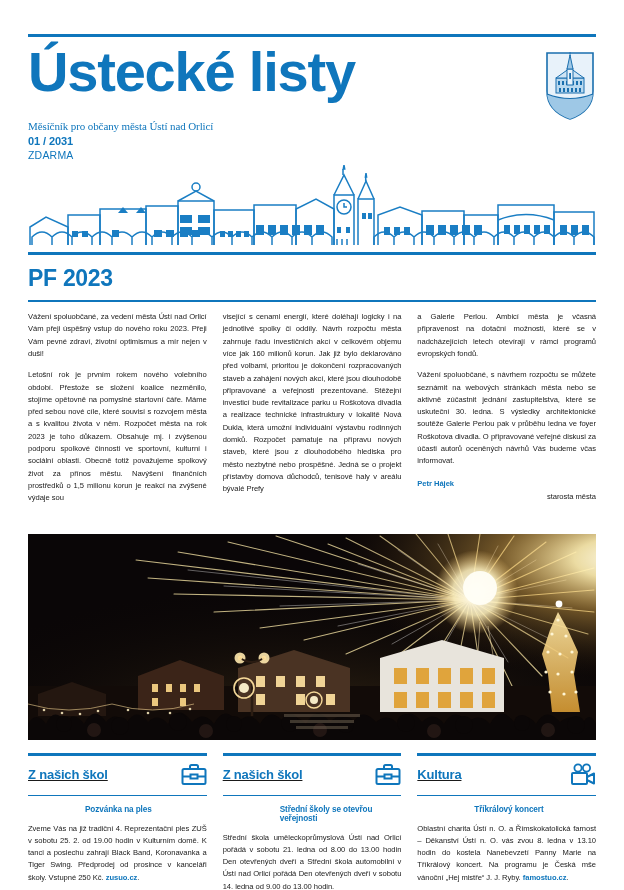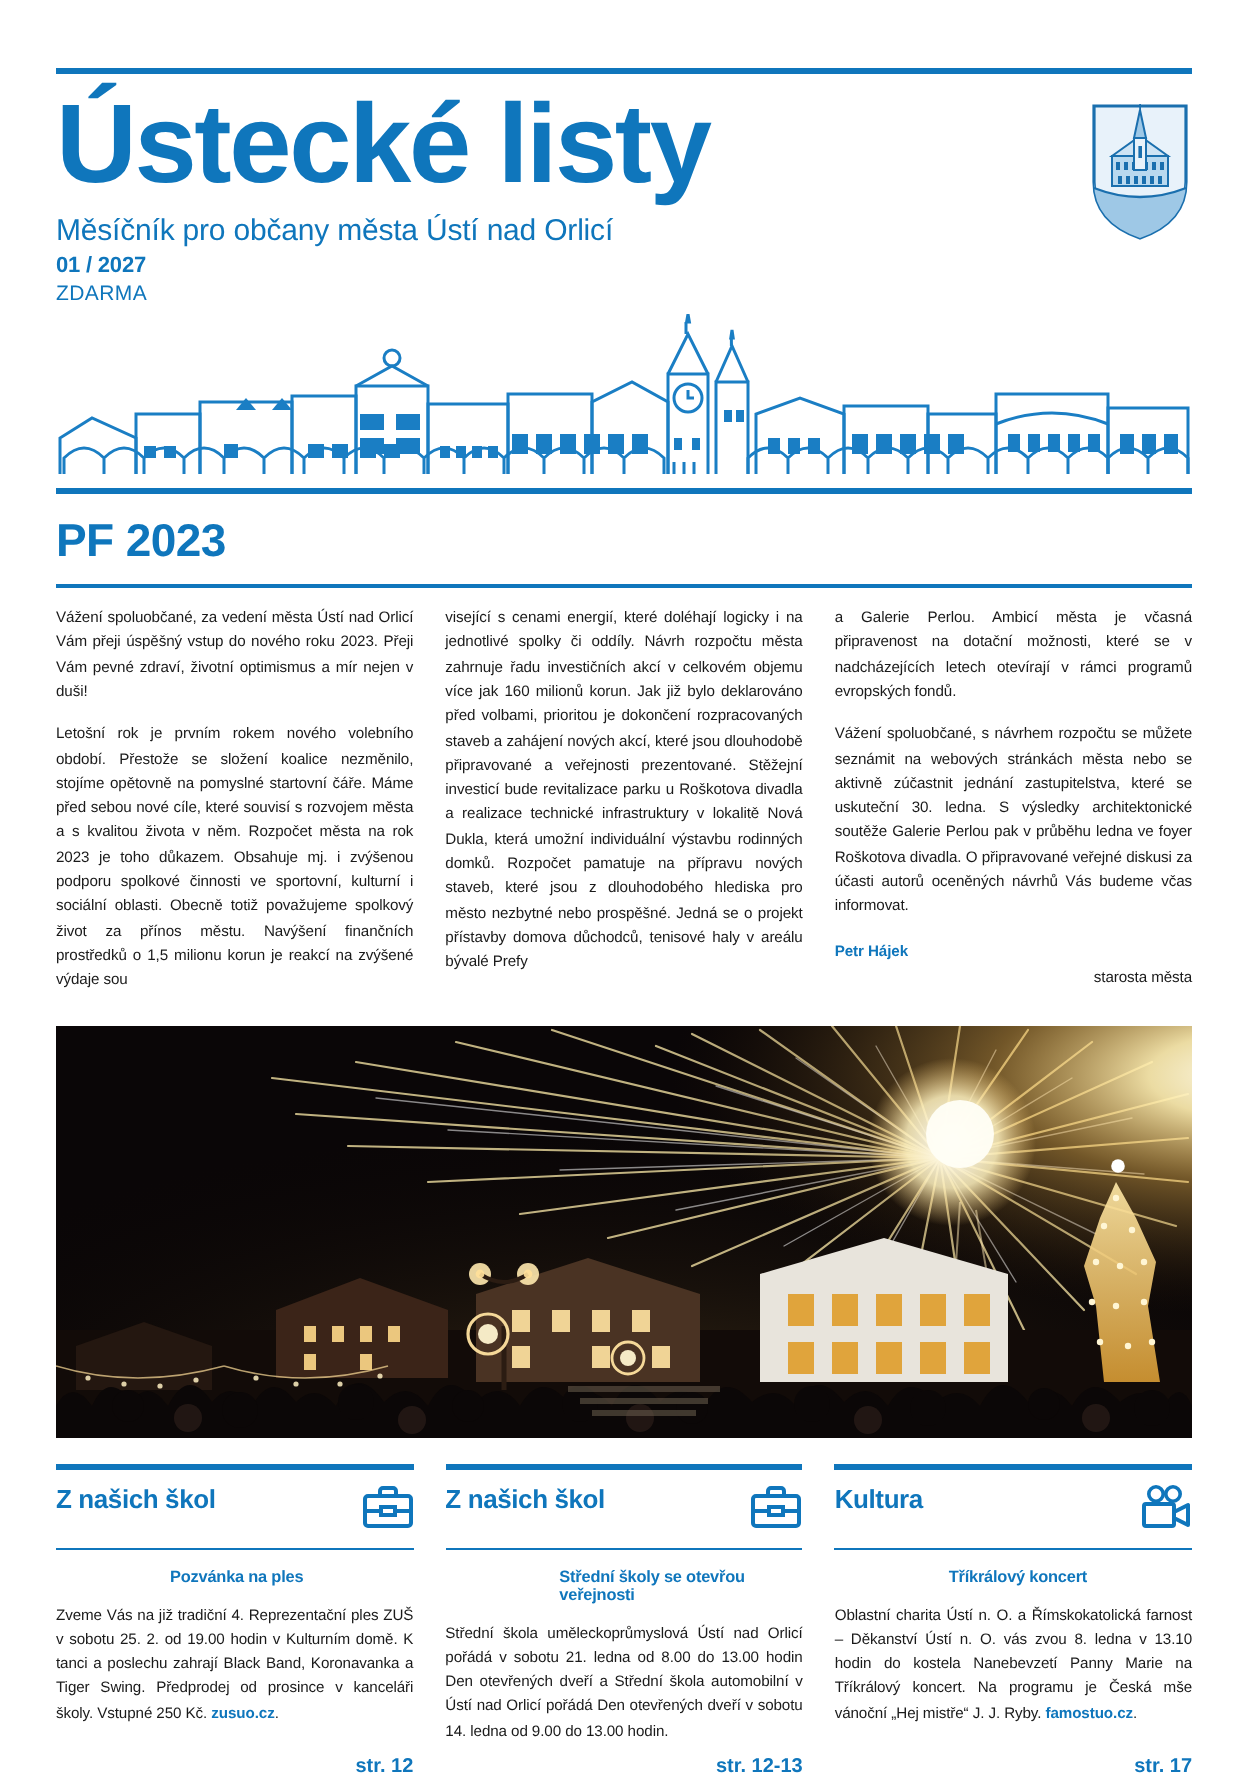--- a/index.html
+++ b/index.html
@@ -37,24 +37,25 @@
   .masthead-title {
     font-size: 56px;
     line-height: 1.02;
     font-weight: bold;
     color: #0f76bc;
     letter-spacing: -1.2px;
     margin: 0;
     padding-top: 2px;
   }
   .masthead-sub {
-    font-size: 15px;
-    color: #0f76bc;
-    margin-top: 7px;
+    font-size: 11px;
+    color: #0f76bc;
+    margin-top: 20px;
     letter-spacing: -0.1px;
+    font-family: Liberation Serif, serif;
   }
   .masthead-issue {
     font-size: 11px;
     font-weight: bold;
     color: #0f76bc;
     margin-top: 3px;
     letter-spacing: -0.1px;
   }
   .masthead-free {
     font-size: 10.5px;
@@ -102,21 +103,21 @@
   }
   .col {
     flex: 1 1 0;
     font-size: 7.6px;
     line-height: 1.62;
     text-align: justify;
     color: #1a1a1a;
     letter-spacing: -0.05px;
   }
   .col p { margin: 0 0 9px 0; }
-  .col p:last-child { margin-bottom: 5px; }
+  .col p:last-child { margin-bottom: 18px; }
   .sig-name {
     text-align: left;
     color: #0f76bc;
     font-weight: bold;
     margin-top: 10px !important;
     margin-bottom: 1px !important;
   }
   .sig-role {
     text-align: right;
     margin-bottom: 0 !important;
@@ -145,23 +146,24 @@
     flex-direction: column;
     min-height: 158px;
     position: relative;
   }
   .teaser-rule-top {
     height: 3px;
     background: #0f76bc;
   }
   .teaser-head {
     display: flex;
-    align-items: flex-start;
+    align-items: center;
     justify-content: space-between;
     padding: 7px 0 8px 0;
+    text-decoration: underline;
   }
   .teaser-cat {
     font-size: 13px;
     font-weight: bold;
     color: #0f76bc;
     letter-spacing: -0.2px;
   }
   .teaser-icon { width: 26px; height: 24px; flex: none; }
   .teaser-rule-mid {
     height: 1.5px;
@@ -213,21 +215,21 @@
 </head>
 <body>
 
 <div class="page">
 
   <div class="rule-top"></div>
 
   <div class="masthead">
     <h1 class="masthead-title">Ústecké listy</h1>
     <div class="masthead-sub">Měsíčník pro občany města Ústí nad Orlicí</div>
-    <div class="masthead-issue">01 / 2027</div>
+    <div class="masthead-issue">01 / 2031</div>
     <div class="masthead-free">ZDARMA</div>
 
     <div class="crest">
       <svg viewBox="0 0 52 70" xmlns="http://www.w3.org/2000/svg">
         <path d="M3 2 H49 V40 Q49 60 26 68 Q3 60 3 40 Z" fill="#e8f2fa" stroke="#1a6fae" stroke-width="1.6"></path>
         <path d="M3 43 Q26 52 49 43 L49 40 Q49 60 26 68 Q3 60 3 40 Z" fill="#9ec8e6" stroke="none"></path>
         <path d="M3 43 Q26 52 49 43" fill="none" stroke="#1a6fae" stroke-width="1.2"></path>
 
         <rect x="12" y="27" width="28" height="15" fill="#b9d9ef" stroke="#1a6fae" stroke-width="1"></rect>
         <path d="M12 27 L26 17 L40 27 Z" fill="#cfe4f4" stroke="#1a6fae" stroke-width="1"></path>

